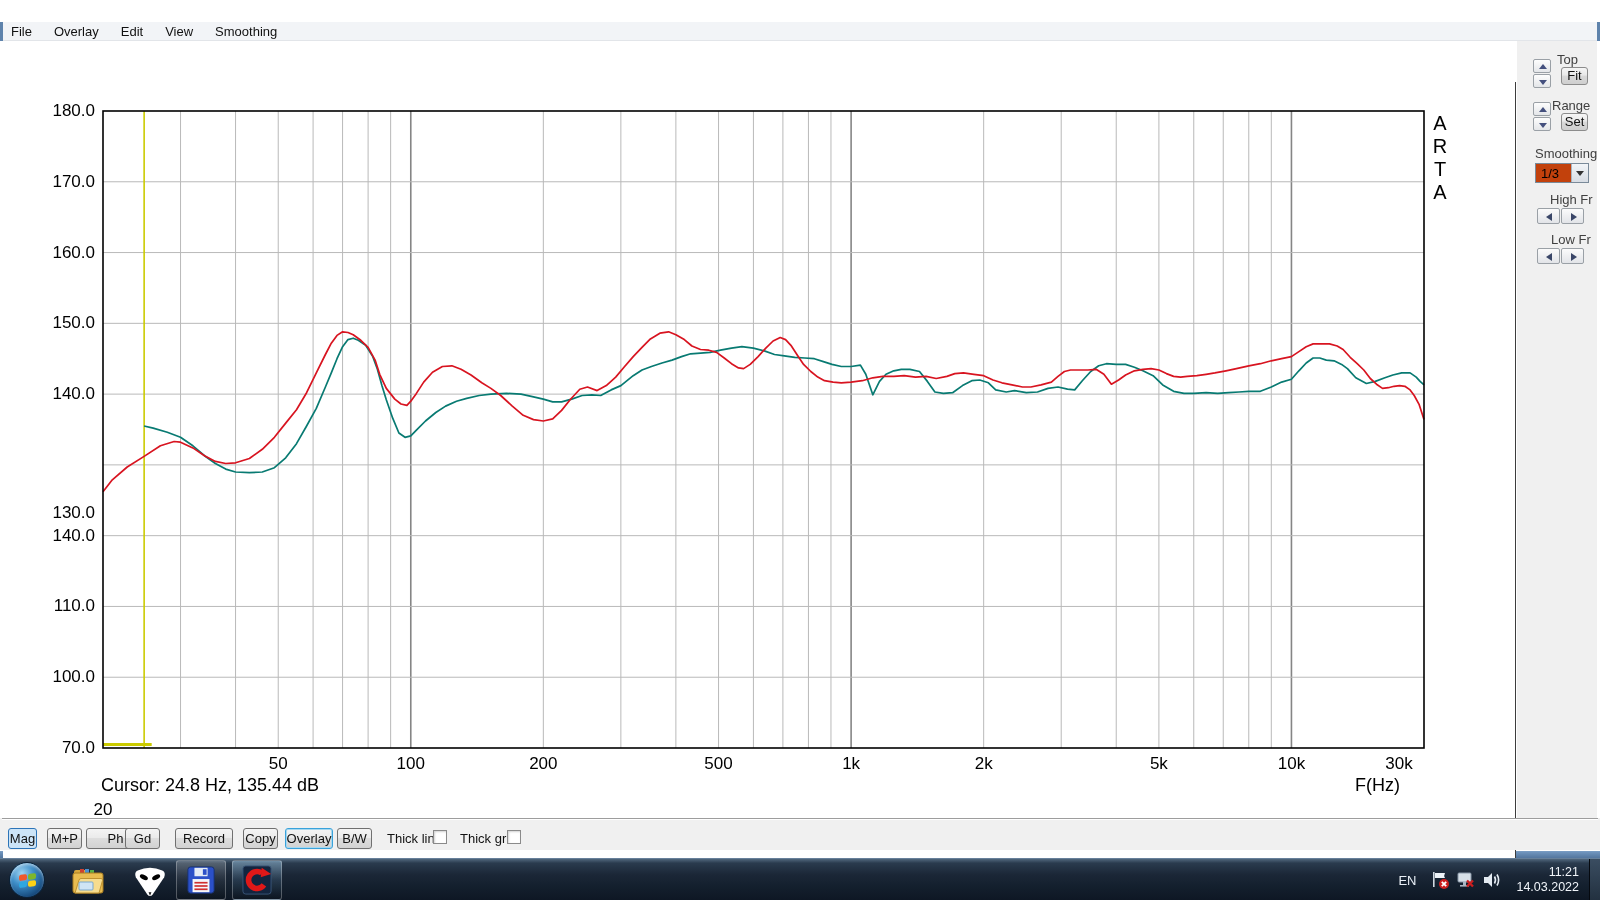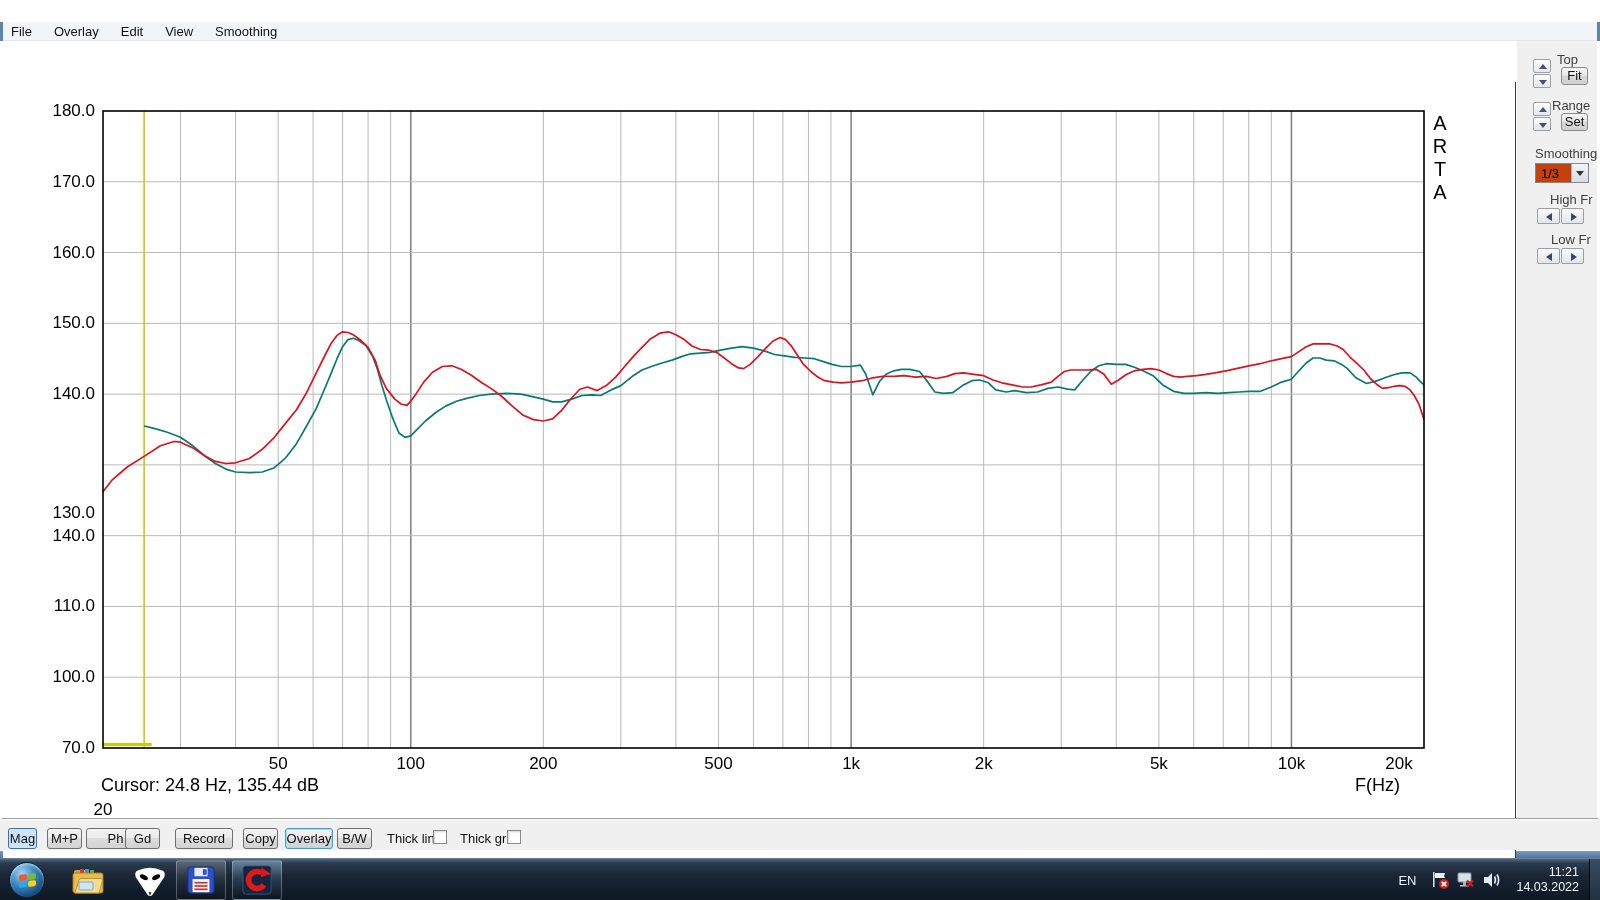--- a/index.html
+++ b/index.html
@@ -189,21 +189,21 @@
       <div class="ytick" style="left: 33px; top: 738px;">70.0</div>
       <div class="xtick" style="left: 73px; top: 754px; margin-top: 46px;">20</div>
       <div class="xtick" style="left: 248.226px; top: 754px;">50</div>
       <div class="xtick" style="left: 380.78px; top: 754px;">100</div>
       <div class="xtick" style="left: 513.333px; top: 754px;">200</div>
       <div class="xtick" style="left: 688.56px; top: 754px;">500</div>
       <div class="xtick" style="left: 821.113px; top: 754px;">1k</div>
       <div class="xtick" style="left: 953.667px; top: 754px;">2k</div>
       <div class="xtick" style="left: 1128.89px; top: 754px;">5k</div>
       <div class="xtick" style="left: 1261.45px; top: 754px;">10k</div>
-      <div class="xtick" style="left: 1369px; top: 754px;">20k</div>
+      <div class="xtick" style="left: 1369px; top: 754px;">30k</div>
     </div>
   <div class="cursor-readout">Cursor: 24.8 Hz, 135.44 dB</div>
   <div class="xaxis-name">F(Hz)</div>
   <div class="arta-mark" id="arta-mark">
       <div>A</div>
       <div>R</div>
       <div>T</div>
       <div>A</div>
     </div>
 

